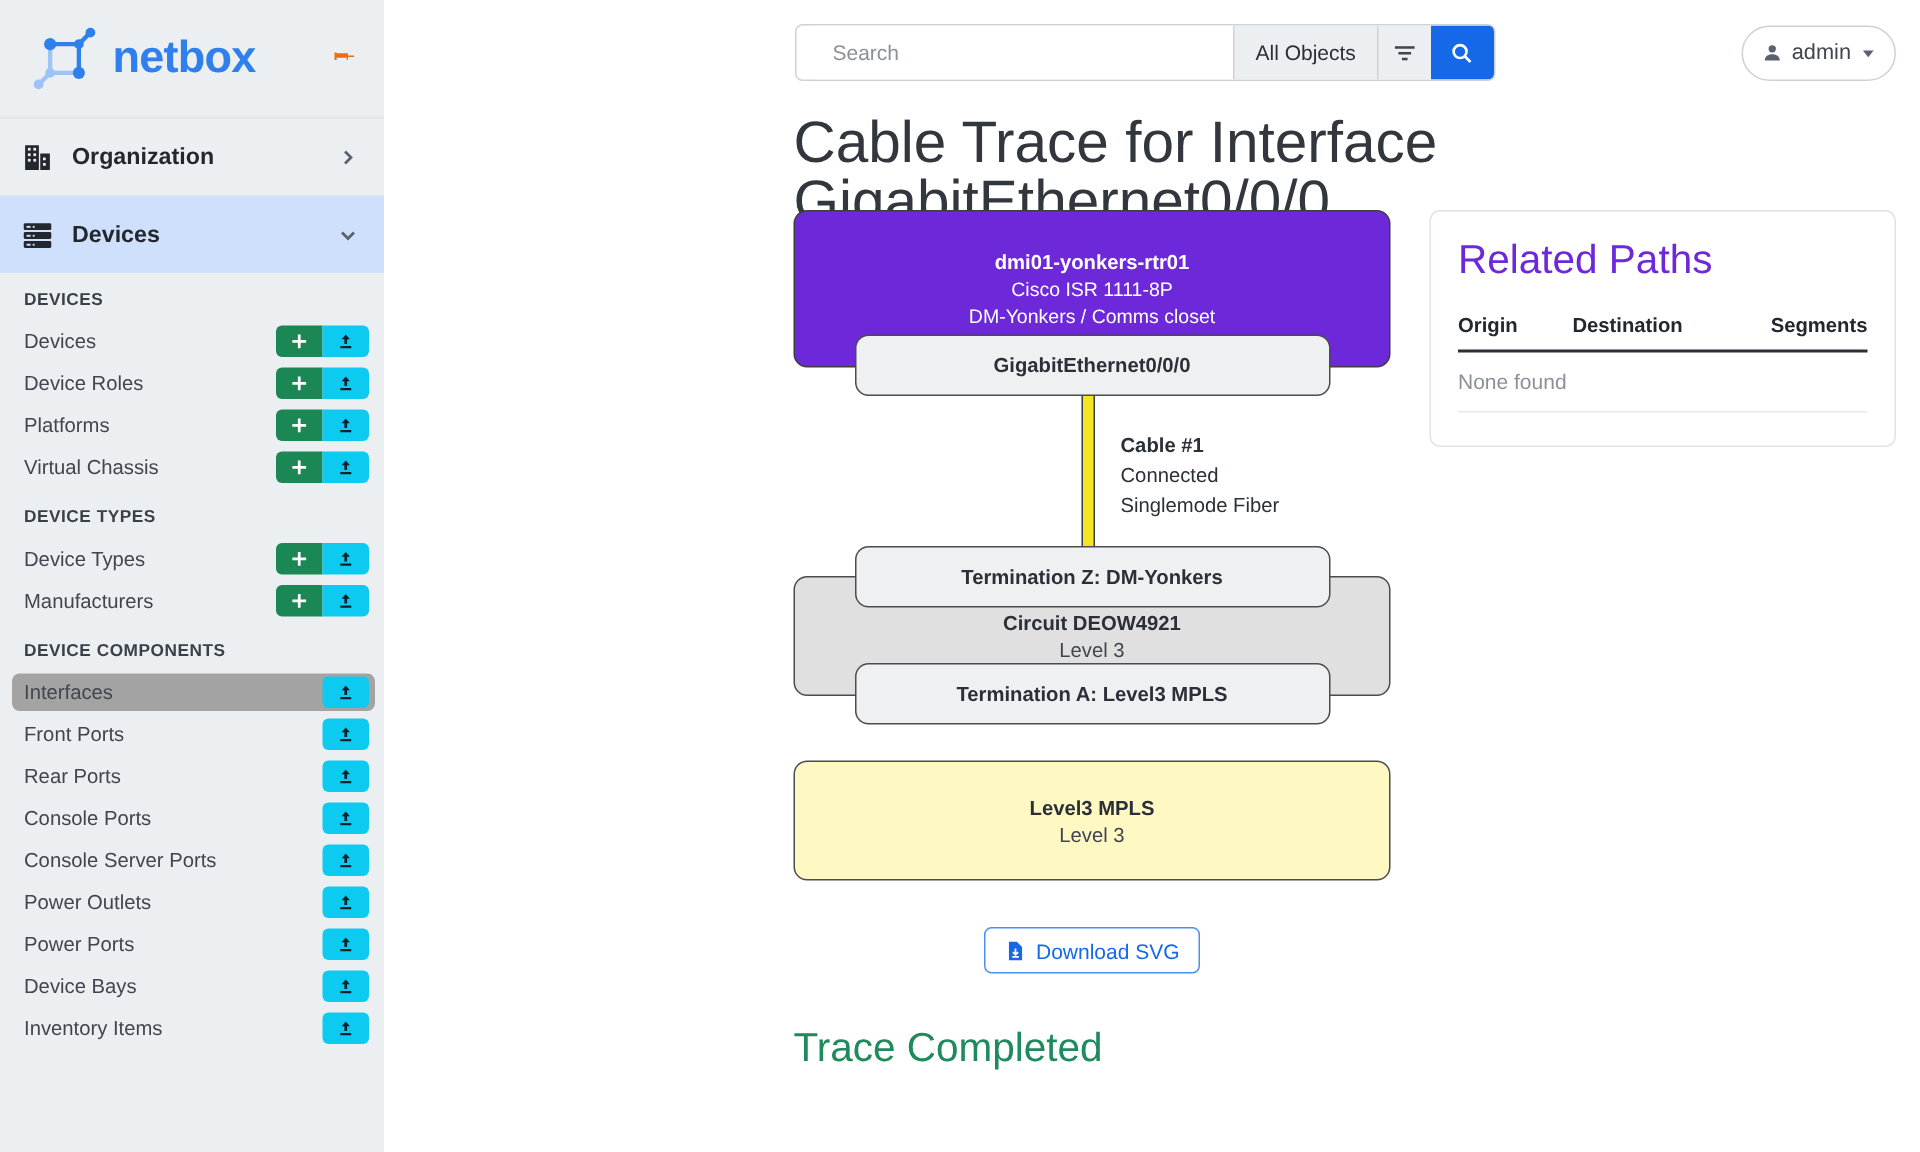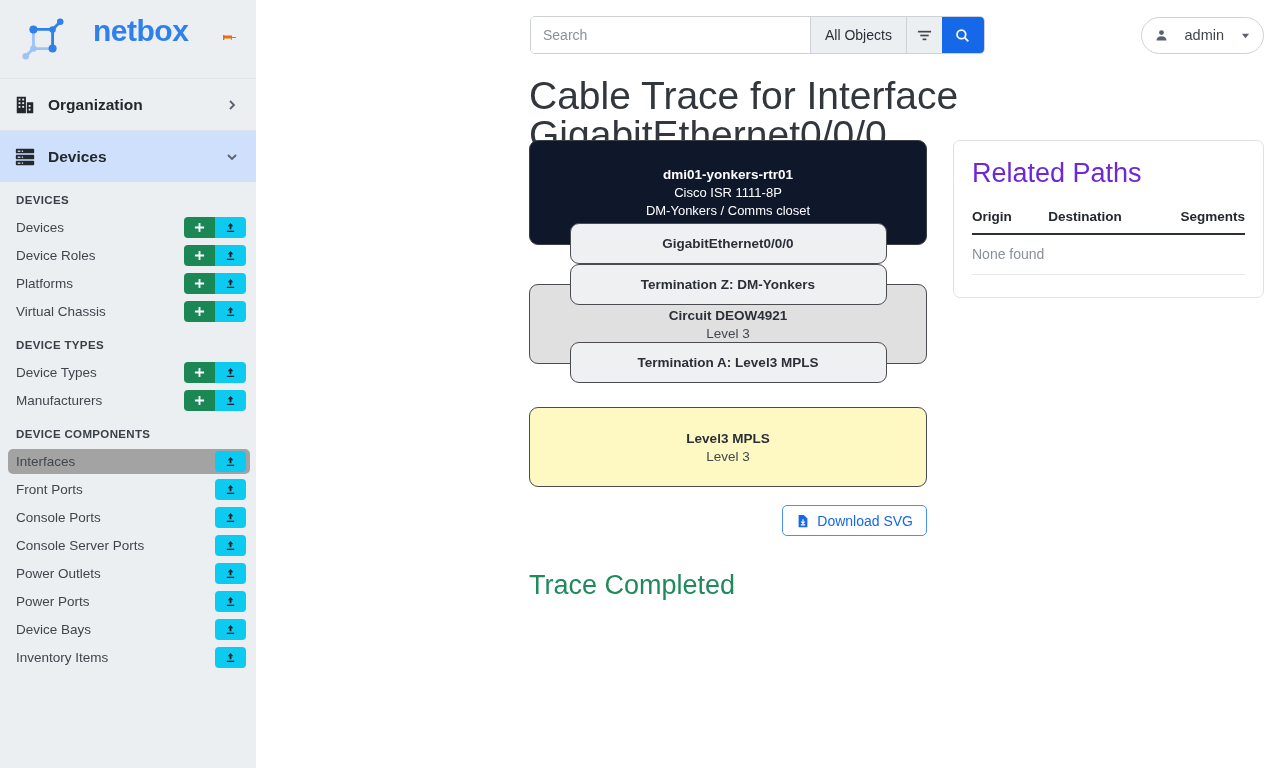--- a/index.html
+++ b/index.html
@@ -20,21 +20,21 @@
     flex: 0 0 256px;
     overflow: hidden;
     position: relative;
   }
   .brand {
     height: 78px;
     display: flex; align-items: center;
     padding: 0 18px 0 20px;
     gap: 8px;
   }
-  .brand-logo { display: flex; align-items: flex-start; gap: 27px; flex: 1 1 auto; }
+  .brand-logo { display: flex; align-items: center; gap: 9px; flex: 1 1 auto; }
   .logo-mark { width: 46px; height: 46px; display: block; }
   .logo-word { font-size: 30px; font-weight: 700; color: #2f80ed; letter-spacing: -0.5px; line-height: 1; }
   .pin-icon { width: 16px; height: 16px; color: #f26c0d; flex: 0 0 auto; }
 
   .nav-group {
     height: 52px;
     display: flex; align-items: center;
     padding: 0 18px 0 14px;
     gap: 12px;
     cursor: pointer;
@@ -79,20 +79,21 @@
     padding: 0 16px 0 0;
   }
   .search-wrap {
     display: flex; align-items: stretch;
     height: 38px;
     margin-left: 274px;
     border: 1px solid #ced2d8;
     border-radius: 5px;
     overflow: hidden;
     background: #fff;
+    padding-left: 12px;
   }
   .search-input {
     width: 279px; border: none; outline: none;
     padding: 0 12px; font-size: 14px; color: #41464e;
     font-family: "Liberation Sans", sans-serif; background: #fff;
   }
   .search-input::placeholder { color: #8b9199; }
   .obj-select {
     display: flex; align-items: center; padding: 0 14px;
     background: #eceff1; border-left: 1px solid #ced2d8;
@@ -104,21 +105,21 @@
   }
   .filter-btn svg { width: 15px; height: 15px; color: #41464e; }
   .search-btn {
     display: flex; align-items: center; justify-content: center;
     width: 42px; background: #1569e8; cursor: pointer;
   }
   .search-btn svg { width: 15px; height: 15px; color: #fff; }
 
   .user-btn {
     margin-left: auto;
-    display: flex; align-items: center; gap: 17px;
+    display: flex; align-items: center; gap: 7px;
     height: 37px; padding: 0 13px;
     border: 1px solid #ced2d8; border-radius: 19px;
     background: #fff; cursor: pointer;
   }
   .user-btn .u-ico { width: 13px; height: 13px; color: #5a6170; }
   .user-btn .u-name { font-size: 14.5px; color: #41464e; }
   .user-btn .u-chev { width: 9px; height: 9px; color: #5a6170; }
 
   .page-title {
     font-size: 39px; font-weight: 400; color: #32363d;
@@ -135,21 +136,21 @@
   
   .trace { position: relative; width: 398px; }
   .node {
     border: 1px solid #4b4b52;
     border-radius: 9px;
     display: flex; flex-direction: column;
     align-items: center; justify-content: center;
     text-align: center;
   }
   .node-device {
-    height: 105px; background: #0f172a; color: #ffffff;
+    height: 105px; background: #6d28d9; color: #ffffff;
     border-color: #3d3d44;
     gap: 3px;
   }
   .node-device .t1 { font-size: 13.5px; font-weight: 700; }
   .node-device .t2, .node-device .t3 { font-size: 13px; font-weight: 400; }
 
   .node-term {
     position: relative;
     width: 317px; height: 41px; margin: 0 auto;
     background: #eff0f1; border: 1px solid #4b4b52;
@@ -182,21 +183,21 @@
           align-items: center; justify-content: center; gap: 7px; margin-top: -21px; padding-top: 24px; }
   .dots i { display: block; width: 6px; height: 6px; background: #ccd1d9; }
 
   .node-provider {
     height: 80px; background: #fef9c3; color: #2b2f38;
     border-color: #4b4b52; gap: 3px;
   }
   .node-provider .t1 { font-size: 13.5px; font-weight: 700; }
   .node-provider .t2 { font-size: 13.5px; font-weight: 400; color: #42474e; }
 
-  .dl-wrap { display: flex; justify-content: flex-end; margin-top: 18px; }
+  .dl-wrap { display: flex; justify-content: center; margin-top: 31px; }
   .dl-btn {
     display: inline-flex; align-items: center; gap: 7px;
     height: 31px; padding: 0 13px;
     border: 1px solid #4a90f0; border-radius: 5px;
     background: #fff; color: #1569e8; font-size: 14px;
     cursor: pointer; font-family: "Liberation Sans", sans-serif;
   }
   .dl-btn svg { width: 14px; height: 14px; color: #1569e8; }
 
   .trace-done {
@@ -411,20 +412,30 @@
       <span class="n-label">Front Ports</span>
       <span class="btn-grp">
         <button class="mini-btn mini-imp solo">
           <svg viewBox="0 0 12 12" fill="currentColor">
               <path d="M6 1l3 3.5H7V8H5V4.5H3zM2 9.5h8V11H2z"></path>
             </svg>
         </button>
       </span>
     </div>
 
+    <div class="nav-item">
+      <span class="n-label">Rear Ports</span>
+      <span class="btn-grp">
+        <button class="mini-btn mini-imp solo">
+          <svg viewBox="0 0 12 12" fill="currentColor">
+              <path d="M6 1l3 3.5H7V8H5V4.5H3zM2 9.5h8V11H2z"></path>
+            </svg>
+        </button>
+      </span>
+    </div>
 
     <div class="nav-item">
       <span class="n-label">Console Ports</span>
       <span class="btn-grp">
         <button class="mini-btn mini-imp solo">
           <svg viewBox="0 0 12 12" fill="currentColor">
               <path d="M6 1l3 3.5H7V8H5V4.5H3zM2 9.5h8V11H2z"></path>
             </svg>
         </button>
       </span>
@@ -530,20 +541,28 @@
             <div class="node node-device">
               <div class="t1">dmi01-yonkers-rtr01</div>
               <div class="t2">Cisco ISR 1111-8P</div>
               <div class="t3">DM-Yonkers / Comms closet</div>
             </div>
 
             <div class="node node-term term-up">
               <span>GigabitEthernet0/0/0</span>
             </div>
 
+            <div class="cable-row">
+              <div class="cable-line"></div>
+              <div class="cable-info">
+                <div class="c1">Cable #1</div>
+                <div class="c2">Connected</div>
+                <div class="c3">Singlemode Fiber</div>
+              </div>
+            </div>
 
             <div class="node node-term">
               <span>Termination Z: DM-Yonkers</span>
             </div>
 
             <div class="node node-circuit">
               <div class="t1">Circuit DEOW4921</div>
               <div class="t2">Level 3</div>
             </div>
 

